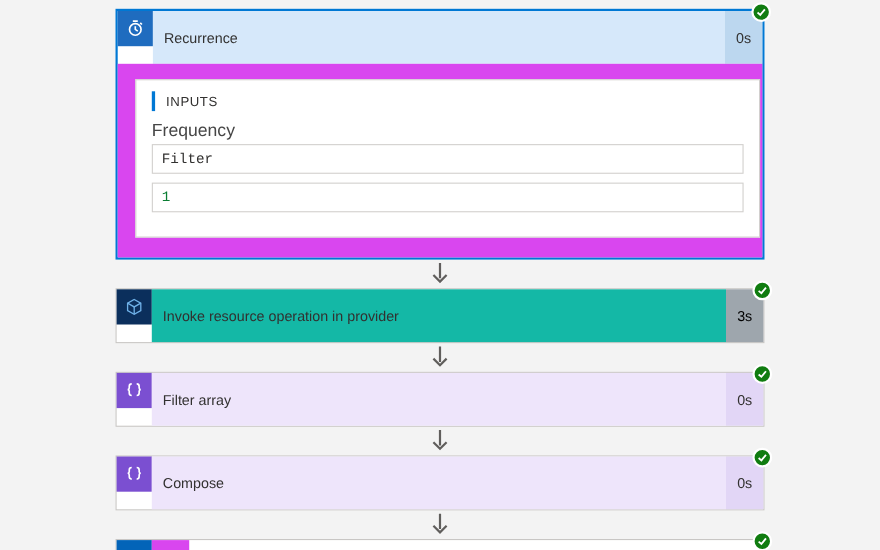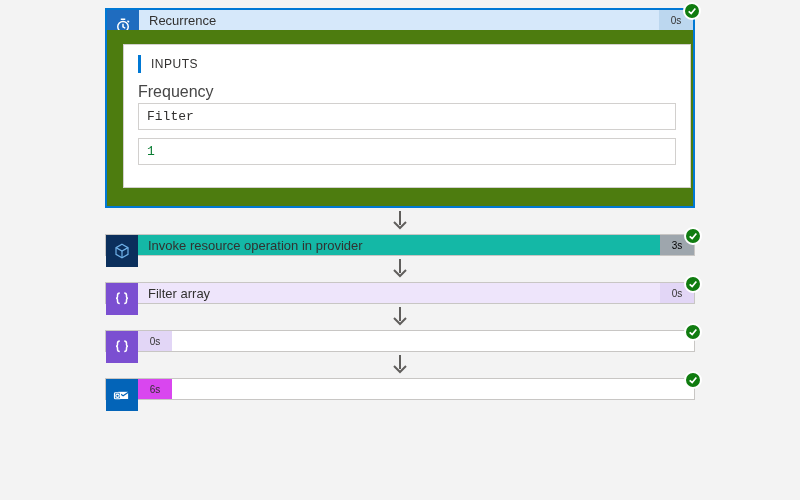--- a/index.html
+++ b/index.html
@@ -24,21 +24,21 @@
     position: relative;
     border: 1px solid #c8c6c4;
     background: #fff;
     display: flex;
     flex-direction: column;
   }
   .card.expanded { border: 2px solid #0078d4; }
   .card-header {
     display: flex;
     align-items: stretch;
-    height: 20px;
+    height: 48px;
   }
   .card-iconbox {
     width: 32px;
     height: 32px;
     display: flex;
     align-items: center;
     justify-content: center;
     flex: 0 0 32px;
   }
   .card-title {
@@ -51,21 +51,21 @@
     white-space: nowrap;
     overflow: hidden;
     text-overflow: ellipsis;
   }
   .card-duration {
     width: 34px;
     flex: 0 0 34px;
     display: flex;
     align-items: center;
     justify-content: center;
-    font-size: 10px;
+    font-size: 13px;
     color: #323130;
   }
   .status-badge {
     position: absolute;
     top: -8px;
     right: -8px;
     width: 18px;
     height: 18px;
     border-radius: 50%;
     background: #107c10;
@@ -88,21 +88,21 @@
   .theme-dataop .card-iconbox { background: #7b4fd1; }
   .theme-dataop .card-title    { background: #eee5fb; }
   .theme-dataop .card-duration { background: #e2d6f6; }
 
   .theme-outlook .card-iconbox { background: #0364b8; }
   .theme-outlook .card-title    { background: #d6e8fa; }
   .theme-outlook .card-duration { background: #d946ef; }
 
   
   .card-body {
-    background: #4d7c0f;
+    background: #d946ef;
     padding: 14px 2px 18px 16px;
   }
   .inputs-panel {
     border: 1px solid #d2d0ce;
     padding: 10px 14px 14px 14px;
     background:#fff;
   }
   .inputs-heading-row {
     display:flex;
     align-items:center;
@@ -243,20 +243,21 @@
           <polyline points="2,6.5 5,9 10,3" fill="none" stroke="#fff" stroke-width="2"></polyline>
         </svg>
     </div>
     <div class="card-header">
       <div class="card-iconbox">
         <svg width="18" height="18" viewBox="0 0 24 24" fill="none" stroke="#fff" stroke-width="2">
           <path d="M9 4c-2 0-3 1-3 3v2c0 1-1 2-2 2 1 0 2 1 2 2v2c0 2 1 3 3 3"></path>
           <path d="M15 4c2 0 3 1 3 3v2c0 1 1 2 2 2-1 0-2 1-2 2v2c0 2-1 3-3 3"></path>
         </svg>
       </div>
+      <div class="card-title">Compose</div>
       <div class="card-duration">0s</div>
     </div>
   </div>
 
   <div class="connector">
     <svg viewBox="0 0 20 22">
         <line x1="10" y1="1" x2="10" y2="15" stroke="#605e5c" stroke-width="2"></line>
         <polyline points="4,12 10,18 16,12" fill="none" stroke="#605e5c" stroke-width="2"></polyline>
       </svg>
   </div>

